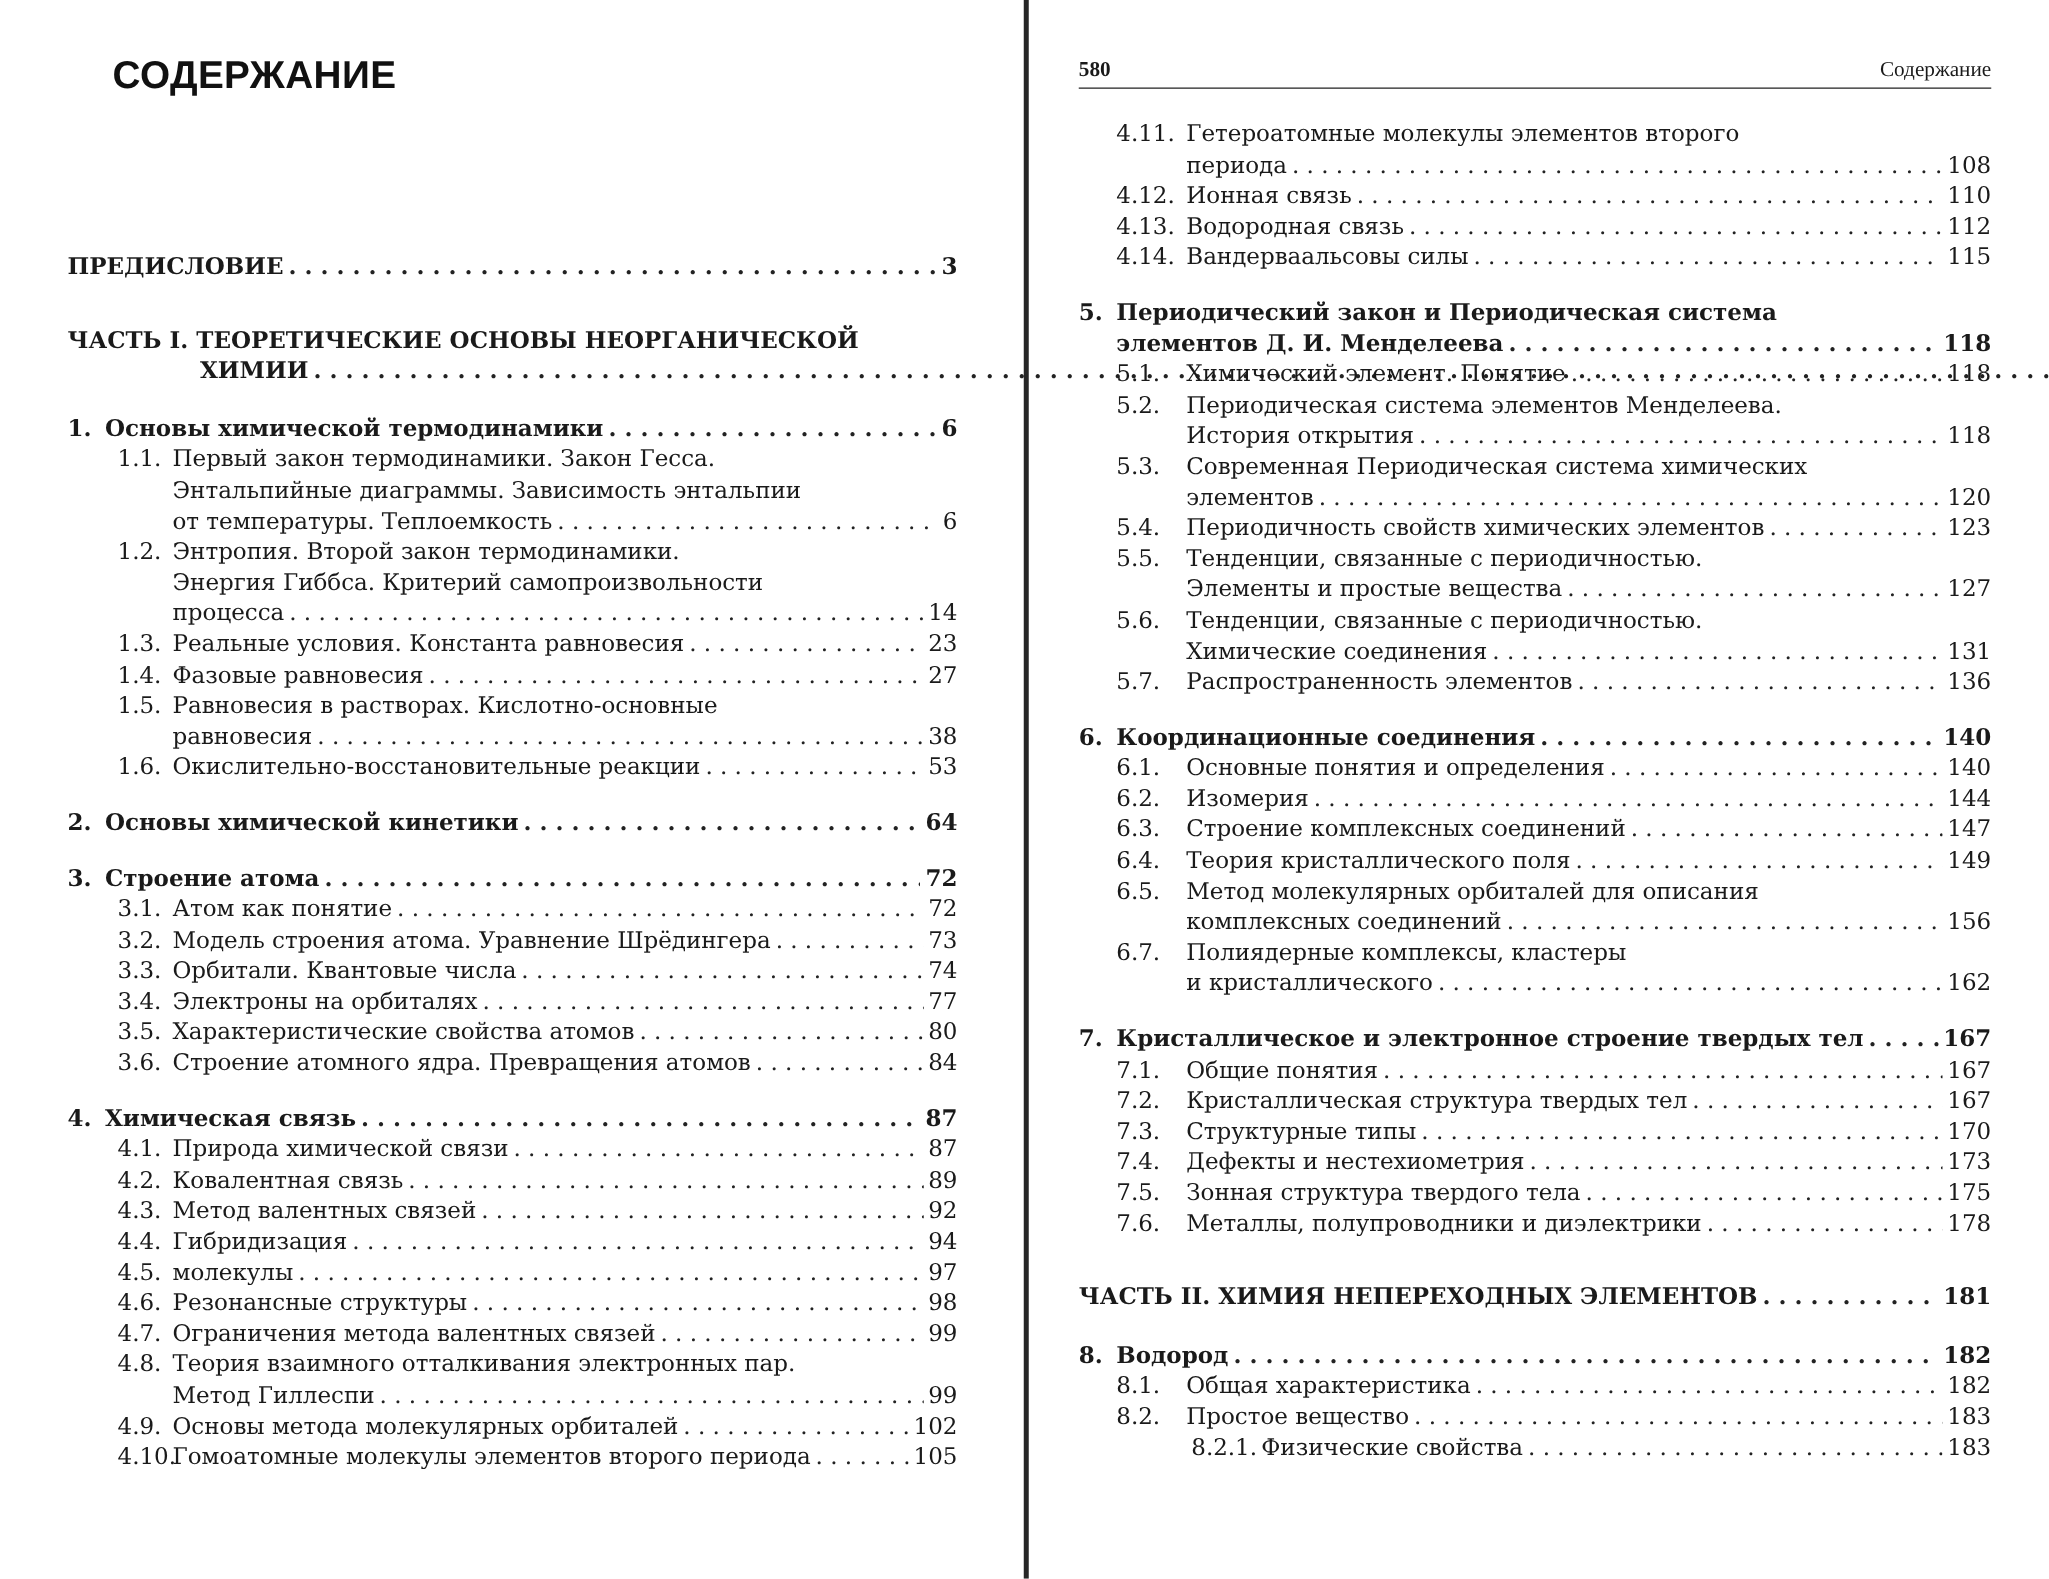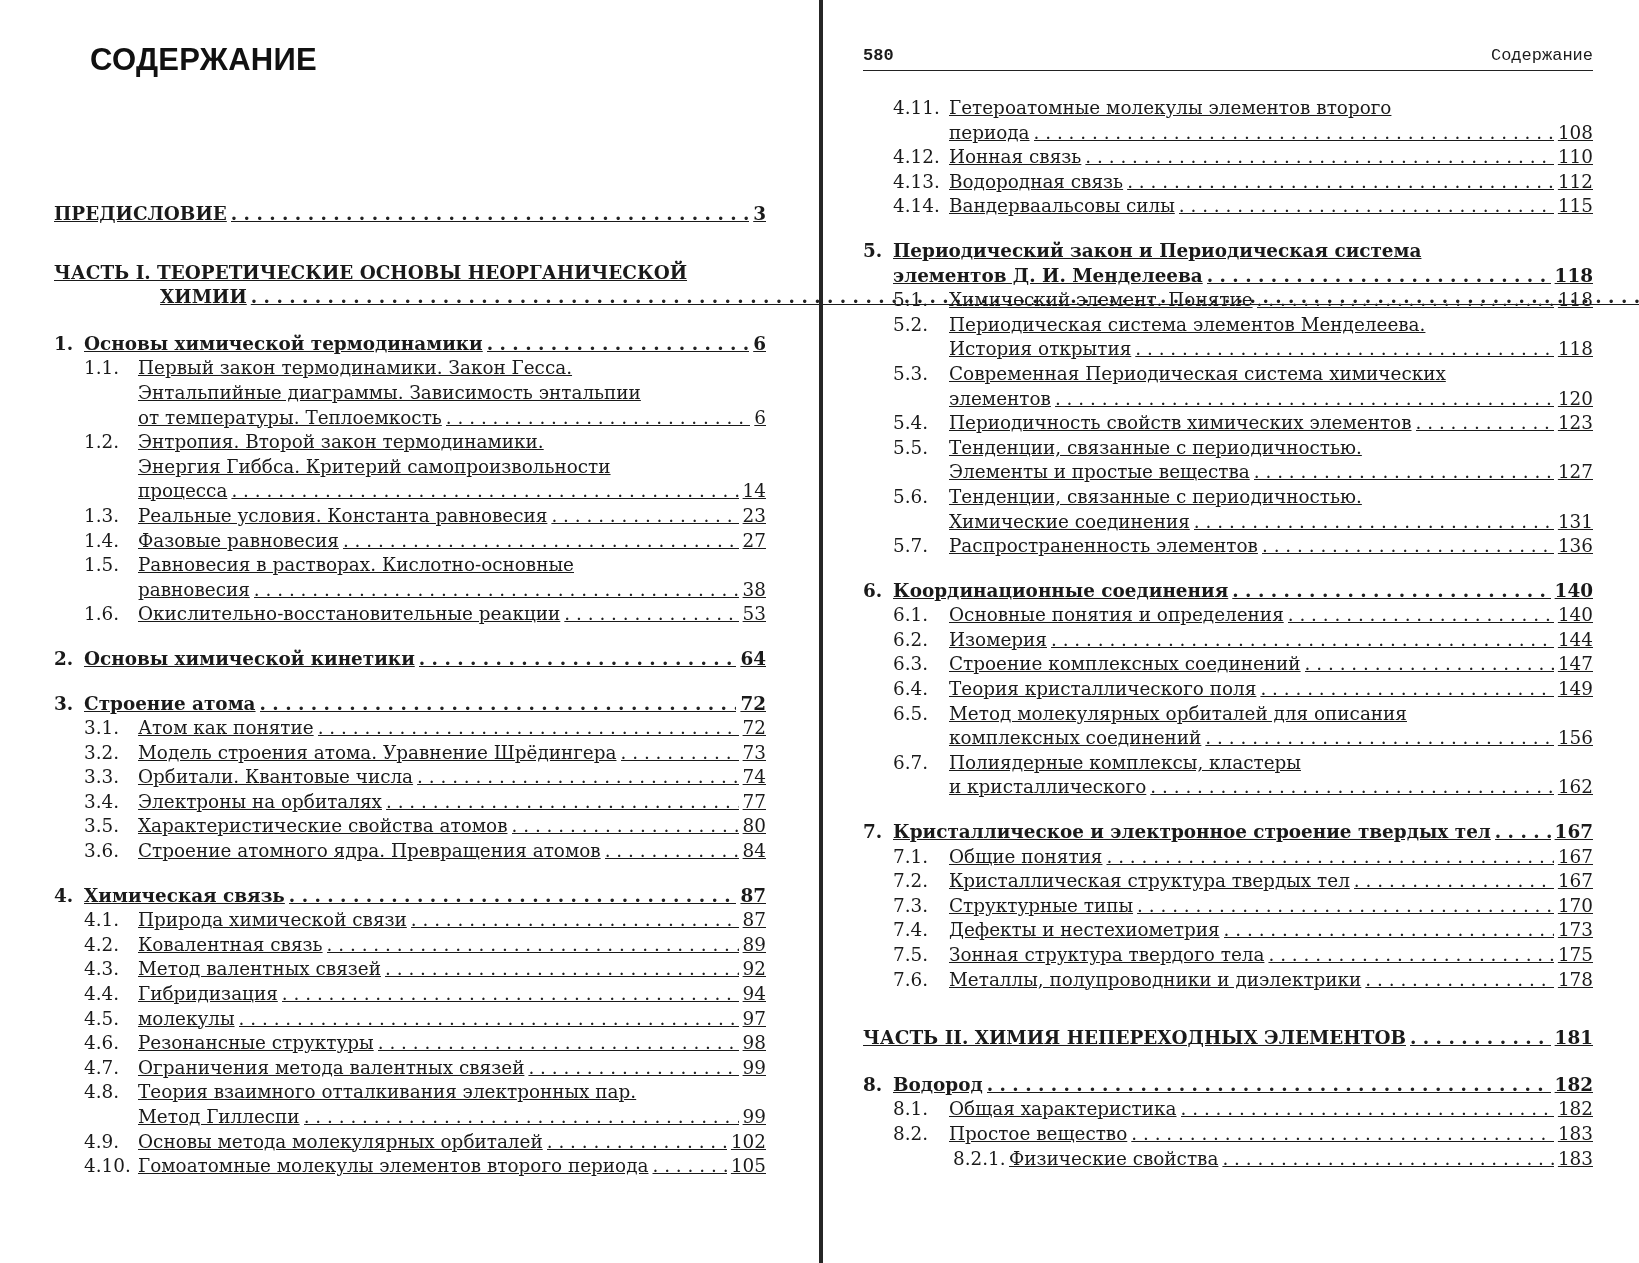--- a/index.html
+++ b/index.html
@@ -7,43 +7,43 @@
          font-family: "DejaVu Serif", "Liberation Serif", serif; color: #1a1a1a; }
   .page { position: absolute; top: 0; height: 1263px; }
   #left { left: 0; width: 819px; }
   #right { left: 823px; width: 816px; }
   .divider { position: absolute; left: 819px; top: 0; width: 4px; height: 1263px; background: #262626; }
 
   .big-title { position: absolute; left: 90px; top: 42px; font-family: "Liberation Sans", sans-serif;
                font-weight: bold; font-size: 31px; letter-spacing: 0.3px; color: #111; }
 
   .run-head { position: absolute; left: 40px; top: 44px; width: 730px; height: 26px;
-              border-bottom: 1.5px solid #222; font-family: Liberation Mono, monospace; }
+              border-bottom: 1.5px solid #222; font-family: Liberation Serif, serif; }
   .run-head .pno { position: absolute; left: 0; top: 2px; font-weight: bold; font-size: 17px; }
   .run-head .rtitle { position: absolute; right: 0; top: 2px; font-size: 17px; }
 
   .toc { position: absolute; }
   #left .toc { left: 54px; top: 202px; width: 712px; }
   #right .toc { left: 40px; top: 96px; width: 730px; }
 
   .entry { position: relative; font-size: 18.4px; line-height: 24.6px; }
   .entry .num { position: absolute; left: 0; top: 0; white-space: nowrap; }
-  .entry .body { display: block; text-decoration: underline; }
+  .entry .body { display: block; }
   .entry .lastline { display: flex; align-items: baseline; }
   .entry .lasttext { white-space: nowrap; }
   .entry .leader { flex: 1; overflow: hidden; white-space: nowrap; margin: 0 4px; letter-spacing: 2.6px; color: #222; }
   .entry .leader::after { content: ". . . . . . . . . . . . . . . . . . . . . . . . . . . . . . . . . . . . . . . . . . . . . . . . . . . . . . . . . . . . . . . . . . . . . . . . . . . . . . . . . . . . . . . . . . . . . . . . . . . . . . . . . . . . . . . . . . ."; letter-spacing: 0; }
   .entry .pg { white-space: nowrap; }
   .entry .prelines { display: block; white-space: nowrap; }
 
   .lvl-part { font-weight: bold; font-size: 18.4px; }
   .lvl-ch { font-weight: bold; }
   .lvl-ch .num { left: 0; }
   .lvl-ch .body { margin-left: 30px; }
-  .lvl-sec .num { left: 30px; }
+  .lvl-sec .num { left: 40px; }
   .lvl-sec .body { margin-left: 84px; }
   .lvl-sub .num { left: 90px; }
   .lvl-sub .body { margin-left: 146px; }
   .lvl-part .body { margin-left: 0; }
   .lvl-part .hang { margin-left: 106px; display: block; }
   #right .lvl-sec .num { left: 30px; }
   #right .lvl-sec .body { margin-left: 86px; }
 
   .gap-s { height: 20px; }
   .gap-m { height: 22px; }

